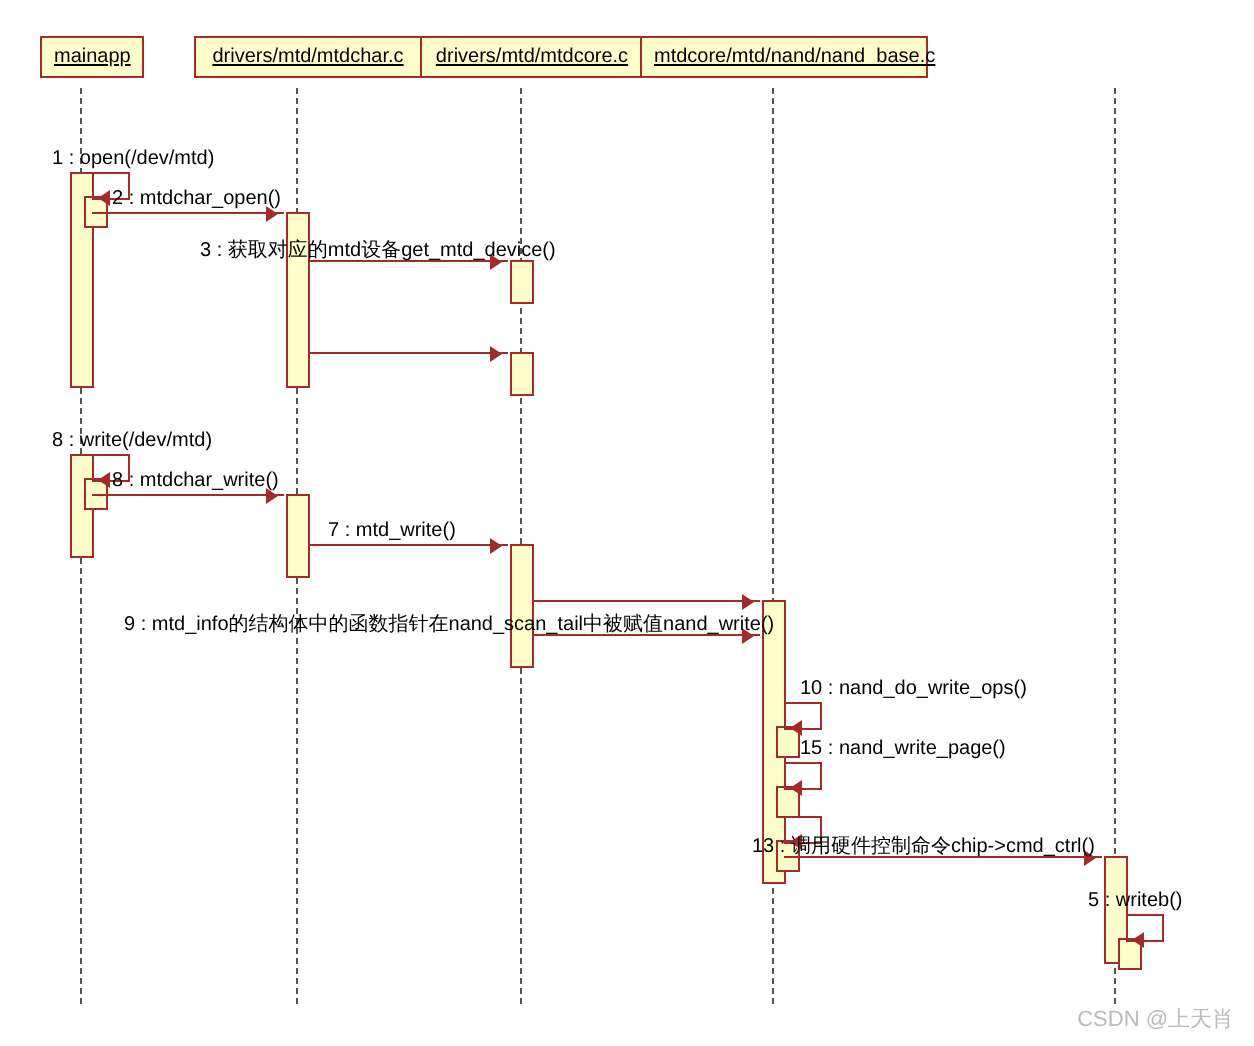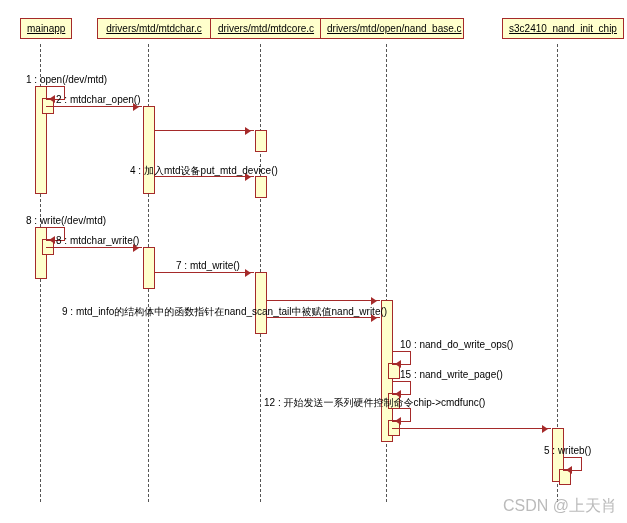--- a/index.html
+++ b/index.html
@@ -5,32 +5,31 @@
   body{margin:0;font:11px Arial,sans-serif;background:#fff;color:#000}
   .canvas{position:relative;width:627px;height:523px}
   .head{position:absolute;top:18px;background:#ffffcc;border:1px solid #a52a2a;padding:4px 6px;text-align:center;text-decoration:underline;font-size:10px}
   .life{position:absolute;top:44px;height:458px;border-left:1px dashed #555}
   .act{position:absolute;width:10px;background:#ffffcc;border:1px solid #a52a2a}
   .msg{position:absolute;font-size:10px;white-space:nowrap}
   .arr{position:absolute;height:0;border-top:1px solid #a52a2a}
   .arr.r::after{content:"";position:absolute;right:-1px;top:-4px;border:4px solid transparent;border-left:6px solid #a52a2a}
   .self{position:absolute;width:18px;height:12px;border-top:1px solid #a52a2a;border-right:1px solid #a52a2a;border-bottom:1px solid #a52a2a}
   .self::after{content:"";position:absolute;left:-1px;bottom:-4px;border:4px solid transparent;border-right:6px solid #a52a2a}
-  .wm{position:absolute;right:10px;bottom:6px;color:#bbb;font-size:16px}
+  .wm{position:absolute;right:10px;bottom:6px;color:#bbb;font-size:11px}
 </style>
 </head>
 <body>
 
 <div class="canvas">
 
   <div class="head" style="left:20px;width:38px">mainapp</div>
   <div class="head" style="left:209px;width:100px">drivers/mtd/mtdcore.c</div>
   <div class="head" style="left:97px;width:100px">drivers/mtd/mtdchar.c</div>
-  <div class="head" style="left:320px;width:130px">drivers/mtd/open/nand_base.c</div>
-  <div class="head" style="left:502px;width:108px">s3c2410_nand_init_chip</div>
+  <div class="head" style="left:320px;width:130px">mtdcore/mtd/nand/nand_base.c</div>
 
   <div class="life" style="left:40px"></div>
   <div class="life" style="left:148px"></div>
   <div class="life" style="left:260px"></div>
   <div class="life" style="left:386px"></div>
   <div class="life" style="left:557px"></div>
 
   <div class="act" style="left:35px;top:86px;height:106px"></div>
   <div class="act" style="left:42px;top:98px;height:14px"></div>
   <div class="act" style="left:143px;top:106px;height:86px"></div>
@@ -48,46 +47,46 @@
   <div class="act" style="left:552px;top:428px;height:52px"></div>
   <div class="act" style="left:559px;top:469px;height:14px"></div>
 
   <div class="self" style="left:46px;top:86px"></div>
   <div class="msg" style="left:26px;top:74px">1 : open(/dev/mtd)</div>
 
   <div class="arr r" style="left:46px;top:106px;width:96px"></div>
   <div class="msg" style="left:56px;top:94px">2 : mtdchar_open()</div>
 
   <div class="arr r" style="left:154px;top:130px;width:100px"></div>
+  <div class="msg" style="left:100px;top:118px">3 : 获取对应的mtd设备get_mtd_device()</div>
 
   <div class="arr r" style="left:154px;top:176px;width:100px"></div>
-  <div class="msg" style="left:130px;top:164px">4 : 加入mtd设备put_mtd_device()</div>
 
   <div class="self" style="left:46px;top:227px"></div>
   <div class="msg" style="left:26px;top:215px">8 : write(/dev/mtd)</div>
 
   <div class="arr r" style="left:46px;top:247px;width:96px"></div>
   <div class="msg" style="left:56px;top:235px">8 : mtdchar_write()</div>
 
   <div class="arr r" style="left:154px;top:272px;width:100px"></div>
-  <div class="msg" style="left:176px;top:260px">7 : mtd_write()</div>
+  <div class="msg" style="left:164px;top:260px">7 : mtd_write()</div>
 
   <div class="arr r" style="left:266px;top:300px;width:114px"></div>
 
   <div class="arr r" style="left:266px;top:317px;width:114px"></div>
   <div class="msg" style="left:62px;top:305px">9 : mtd_info的结构体中的函数指针在nand_scan_tail中被赋值nand_write()</div>
 
   <div class="self" style="left:392px;top:351px"></div>
   <div class="msg" style="left:400px;top:339px">10 : nand_do_write_ops()</div>
 
   <div class="self" style="left:392px;top:381px"></div>
   <div class="msg" style="left:400px;top:369px">15 : nand_write_page()</div>
 
   <div class="self" style="left:392px;top:408px"></div>
-  <div class="msg" style="left:264px;top:396px">12 : 开始发送一系列硬件控制命令chip-&gt;cmdfunc()</div>
 
   <div class="arr r" style="left:392px;top:428px;width:159px"></div>
+  <div class="msg" style="left:376px;top:416px">13 : 调用硬件控制命令chip-&gt;cmd_ctrl()</div>
 
   <div class="self" style="left:563px;top:457px"></div>
   <div class="msg" style="left:544px;top:445px">5 : writeb()</div>
 
   <div class="wm">CSDN @上天肖</div>
 </div>
 
 </body></html>

